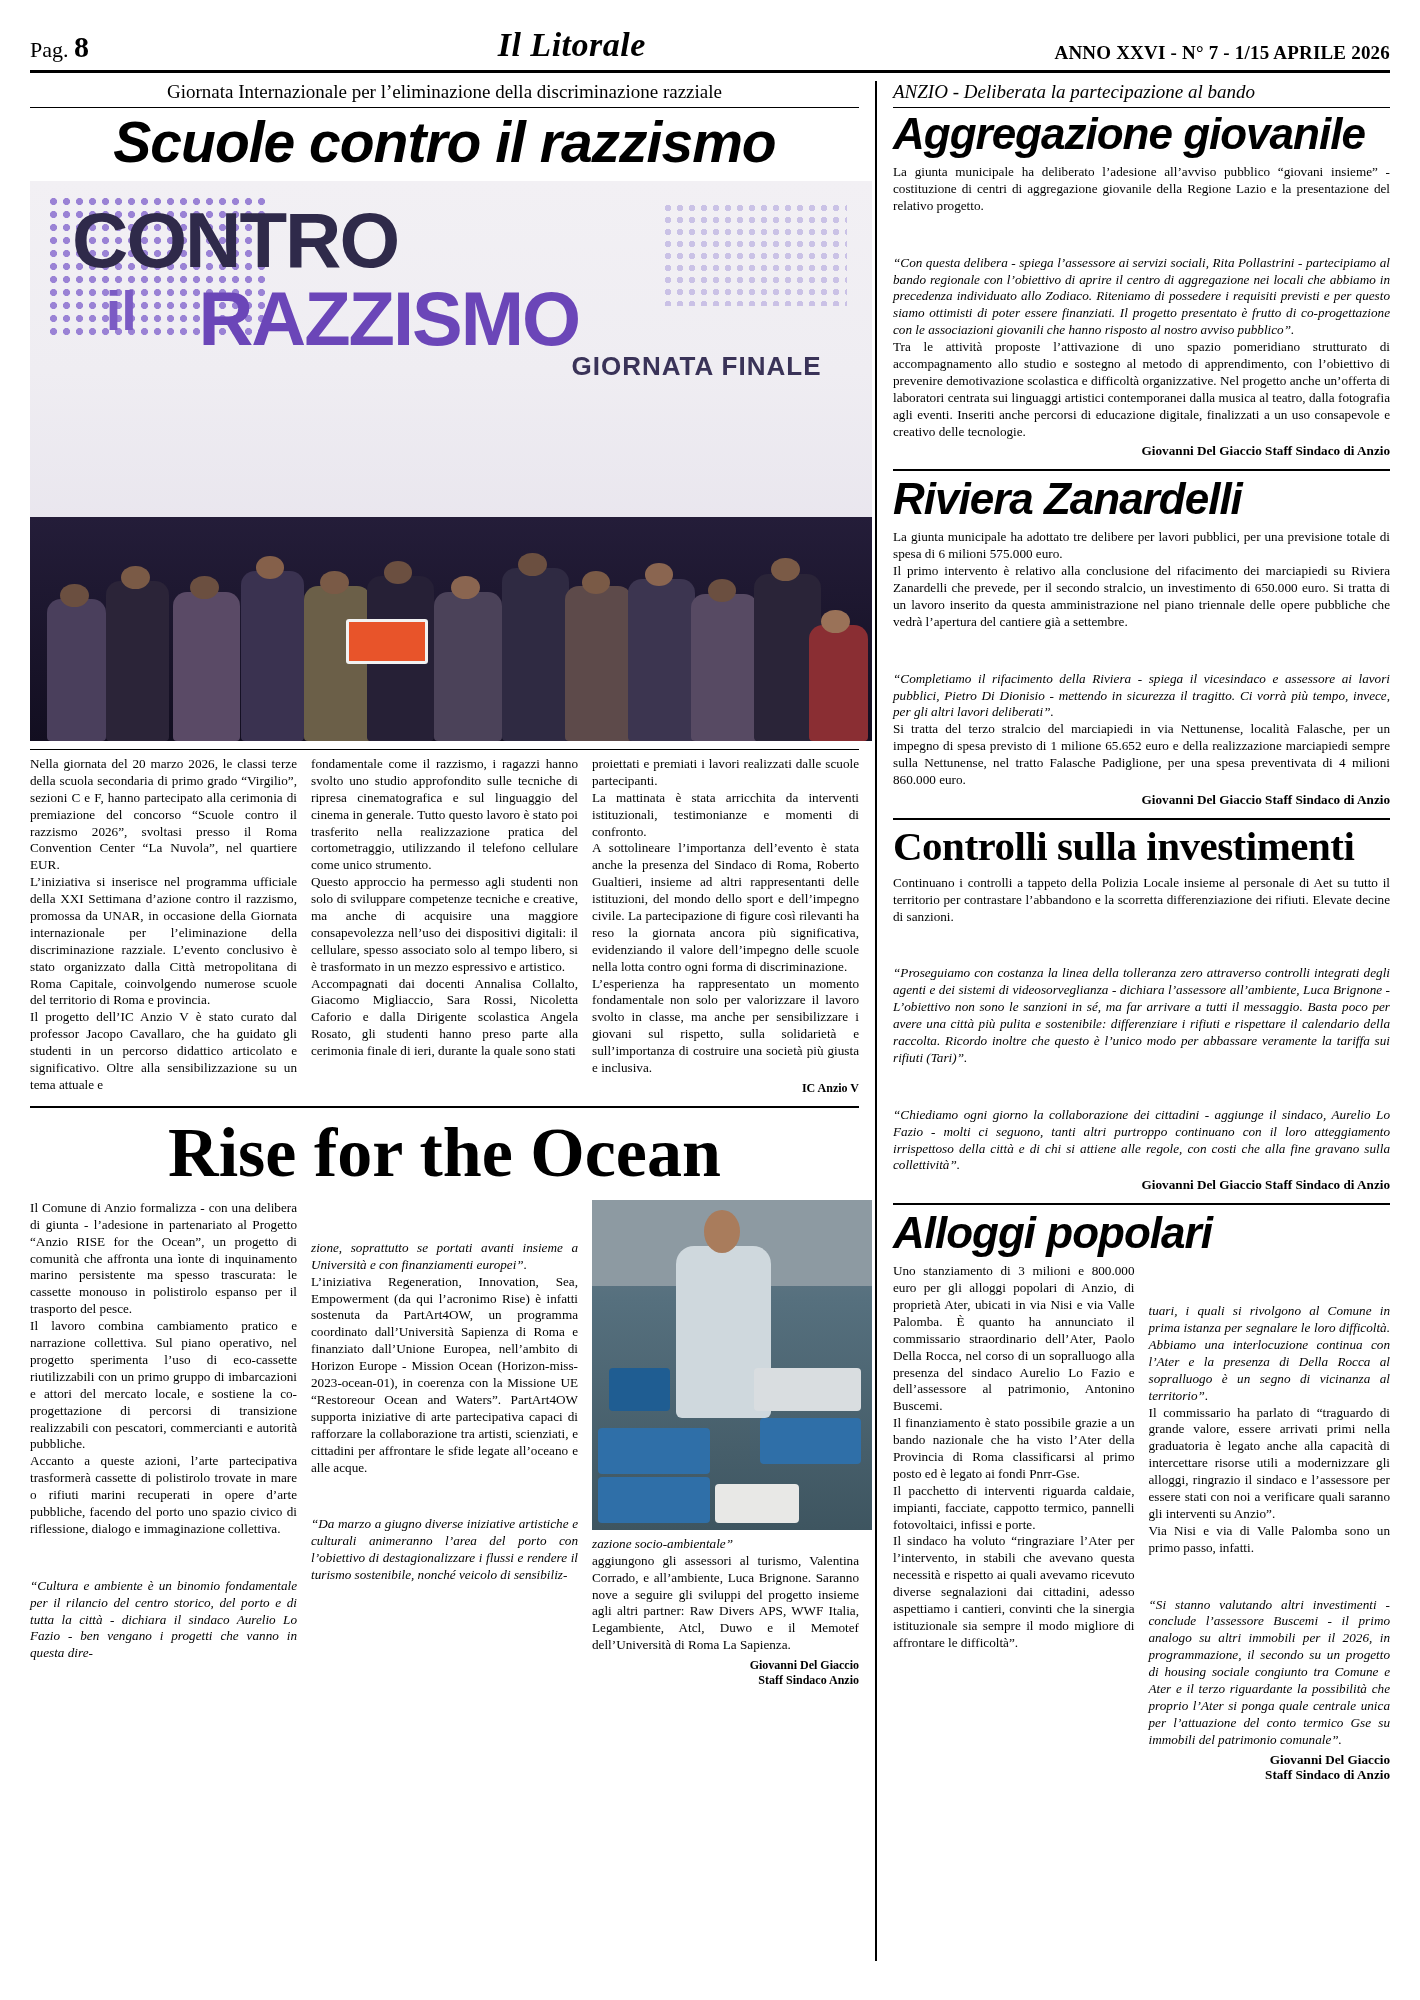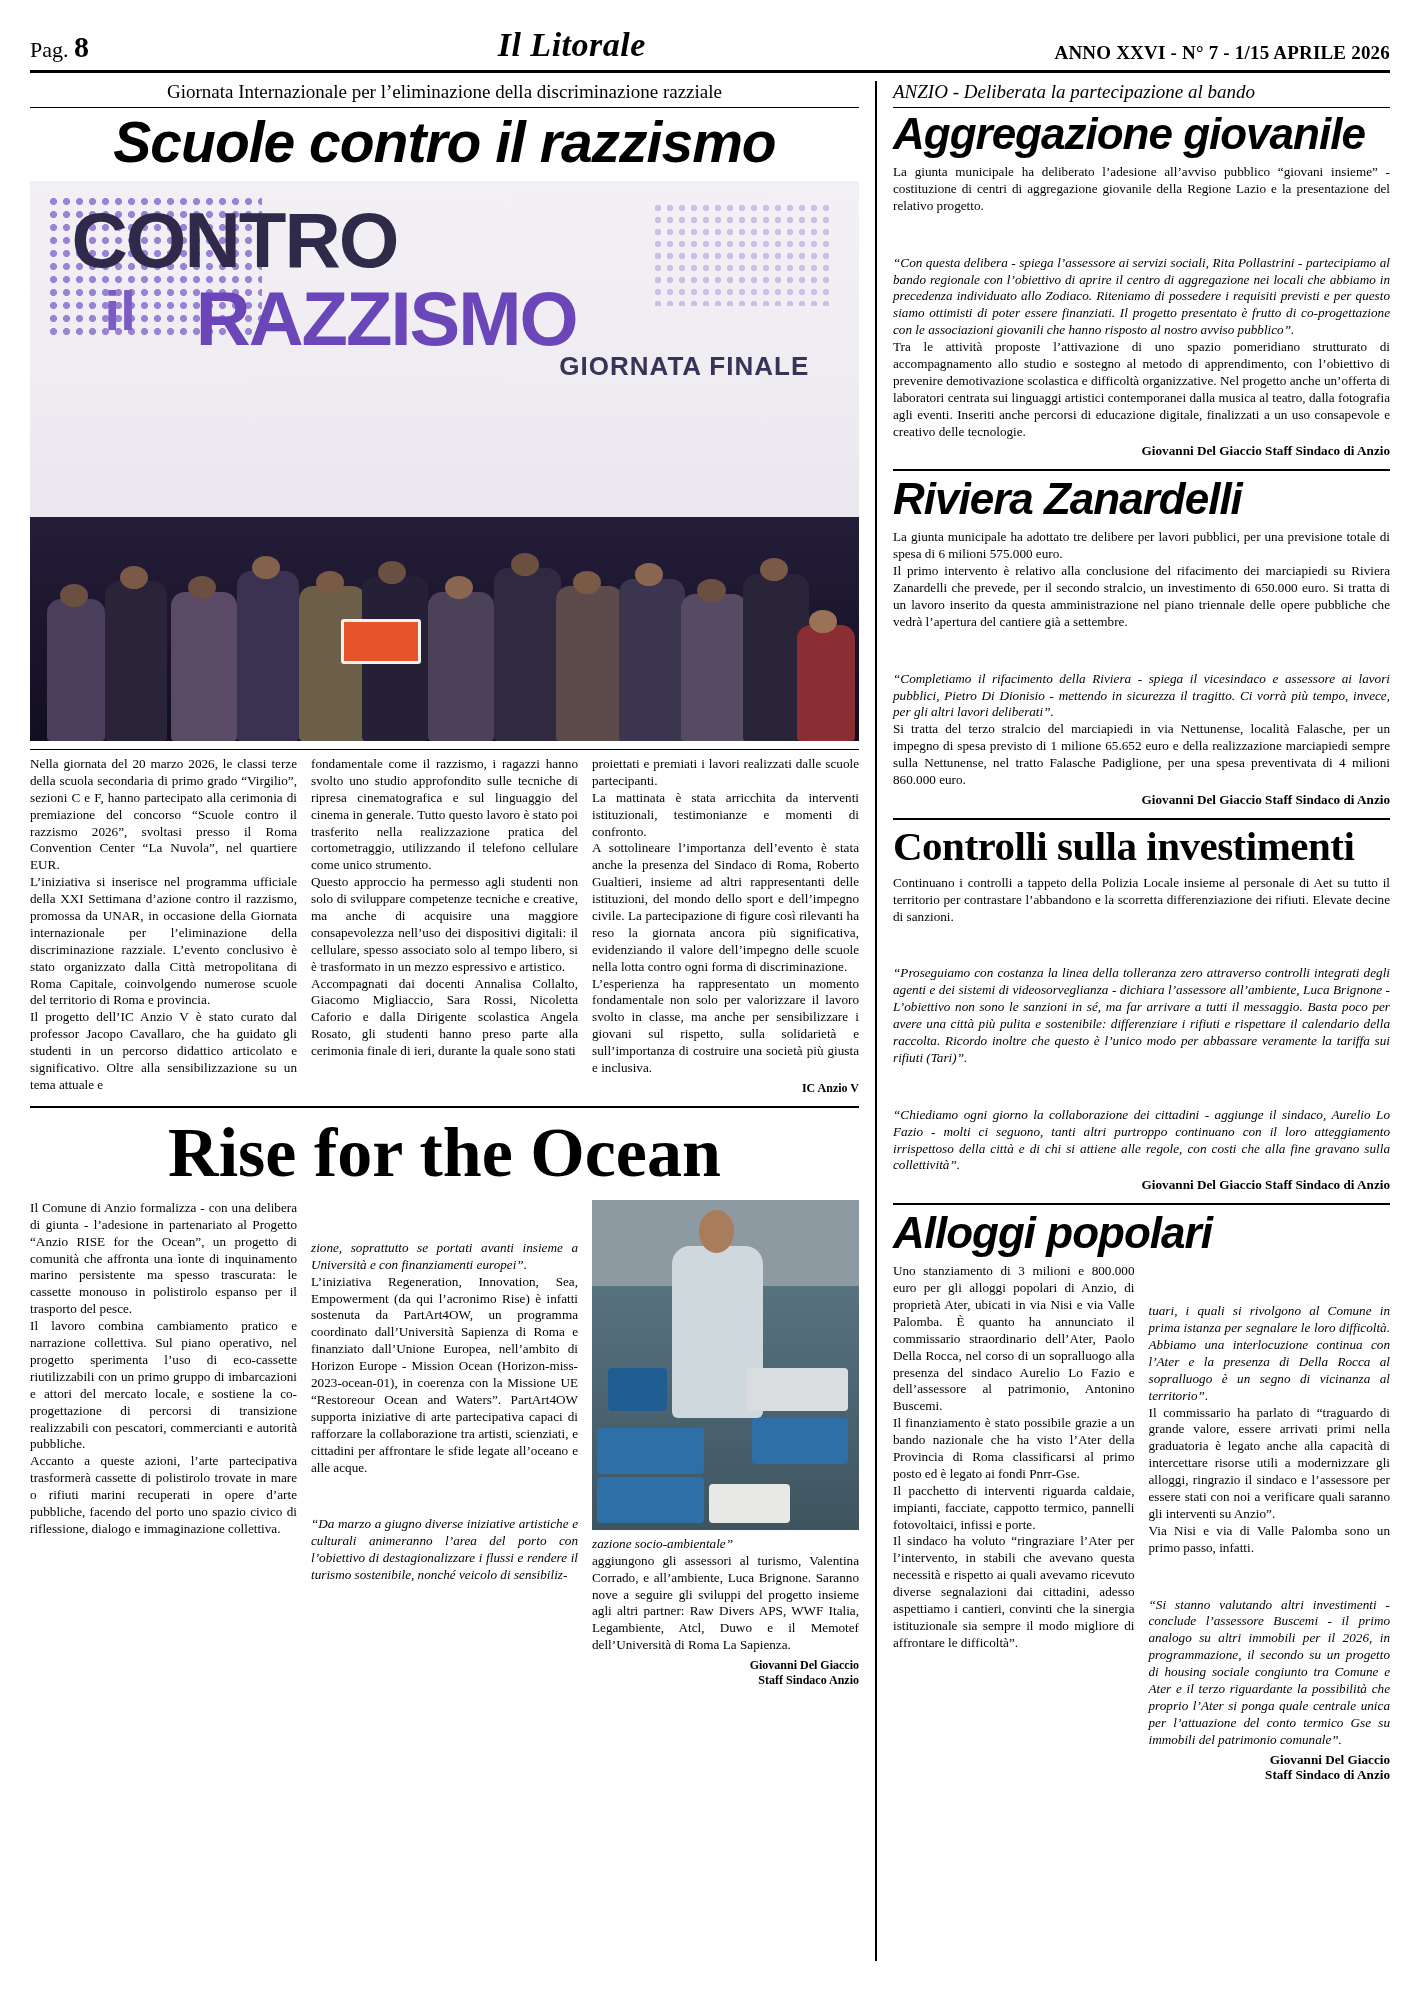--- a/index.html
+++ b/index.html
@@ -33,21 +33,21 @@
 
   .cols3{display:flex;gap:14px;}
   .cols3 > div{flex:1;}
   .cols2{display:flex;gap:14px;}
   .cols2 > div{flex:1;}
 
   .rule{border-top:2px solid #000;margin:10px 0 6px 0;}
   .rule-thin{border-top:1px solid #000;margin:8px 0 6px 0;}
 
   
-  .photo{width:100%;position:relative;overflow:hidden;background:#1b1630;}
+  .photo{width:100%;position:relative;overflow:hidden;background:#1b1630;padding-left:13px;}
   .photo-main{height:560px;}
   .photo-fish{height:330px;}
 
   
   .poster{position:absolute;left:0;top:0;width:100%;height:62%;
      background:linear-gradient(180deg,#f2f0f4 0%,#efedf2 55%,#e9e6ee 100%);}
   .poster-dots{position:absolute;left:2%;top:4%;width:26%;height:42%;
      background-image:radial-gradient(#8b6fd0 38%,transparent 40%);background-size:13px 13px;opacity:.85;}
   .poster-dots2{position:absolute;right:3%;top:6%;width:22%;height:30%;
      background-image:radial-gradient(#b9aee0 38%,transparent 40%);background-size:12px 12px;opacity:.7;}
@@ -148,20 +148,21 @@
 
       <div class="rule"></div>
 
       <h1 class="headline-serif">Rise for the Ocean</h1>
 
       <div class="cols3">
         <div>
           <div class="body-txt" style="white-space:pre-line">Il Comune di Anzio formalizza - con una delibera di giunta - l’adesione in partenariato al Progetto “Anzio RISE for the Ocean”, un progetto di comunità che affronta una ìonte di inquinamento marino persistente ma spesso trascurata: le cassette monouso in polistirolo espanso per il trasporto del pesce.
 Il lavoro combina cambiamento pratico e narrazione collettiva. Sul piano operativo, nel progetto sperimenta l’uso di eco-cassette riutilizzabili con un primo gruppo di imbarcazioni e attori del mercato locale, e sostiene la co-progettazione di percorsi di transizione realizzabili con pescatori, commercianti e autorità pubbliche.
 Accanto a queste azioni, l’arte partecipativa trasformerà cassette di polistirolo trovate in mare o rifiuti marini recuperati in opere d’arte pubbliche, facendo del porto uno spazio civico di riflessione, dialogo e immaginazione collettiva.</div>
+          <div class="body-txt it" style="white-space:pre-line">“Cultura e ambiente è un binomio fondamentale per il rilancio del centro storico, del porto e di tutta la città - dichiara il sindaco Aurelio Lo Fazio - ben vengano i progetti che vanno in questa dire-</div>
         </div>
         <div>
           <div class="body-txt it">zione, soprattutto se portati avanti insieme a Università e con finanziamenti europei”.</div>
           <div class="body-txt" style="white-space:pre-line">L’iniziativa Regeneration, Innovation, Sea, Empowerment (da qui l’acronimo Rise) è infatti sostenuta da PartArt4OW, un programma coordinato dall’Università Sapienza di Roma e finanziato dall’Unione Europea, nell’ambito di Horizon Europe - Mission Ocean (Horizon-miss-2023-ocean-01), in coerenza con la Missione UE “Restoreour Ocean and Waters”. PartArt4OW supporta iniziative di arte partecipativa capaci di rafforzare la collaborazione tra artisti, scienziati, e cittadini per affrontare le sfide legate all’oceano e alle acque.</div>
           <div class="body-txt it">“Da marzo a giugno diverse iniziative artistiche e culturali animeranno l’area del porto con l’obiettivo di destagionalizzare i flussi e rendere il turismo sostenibile, nonché veicolo di sensibiliz-</div>
         </div>
         <div>
           <div class="photo photo-fish">
             <div class="fphoto">
               <div class="quay"></div>

